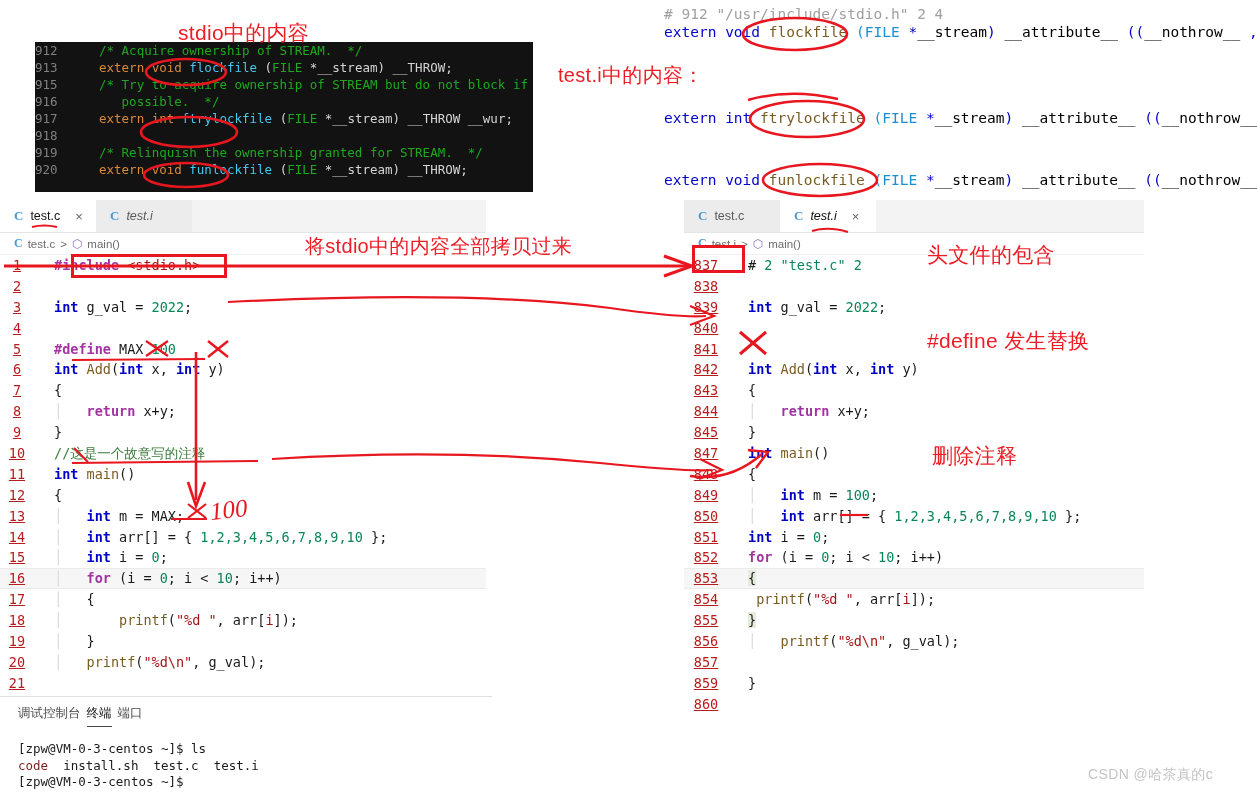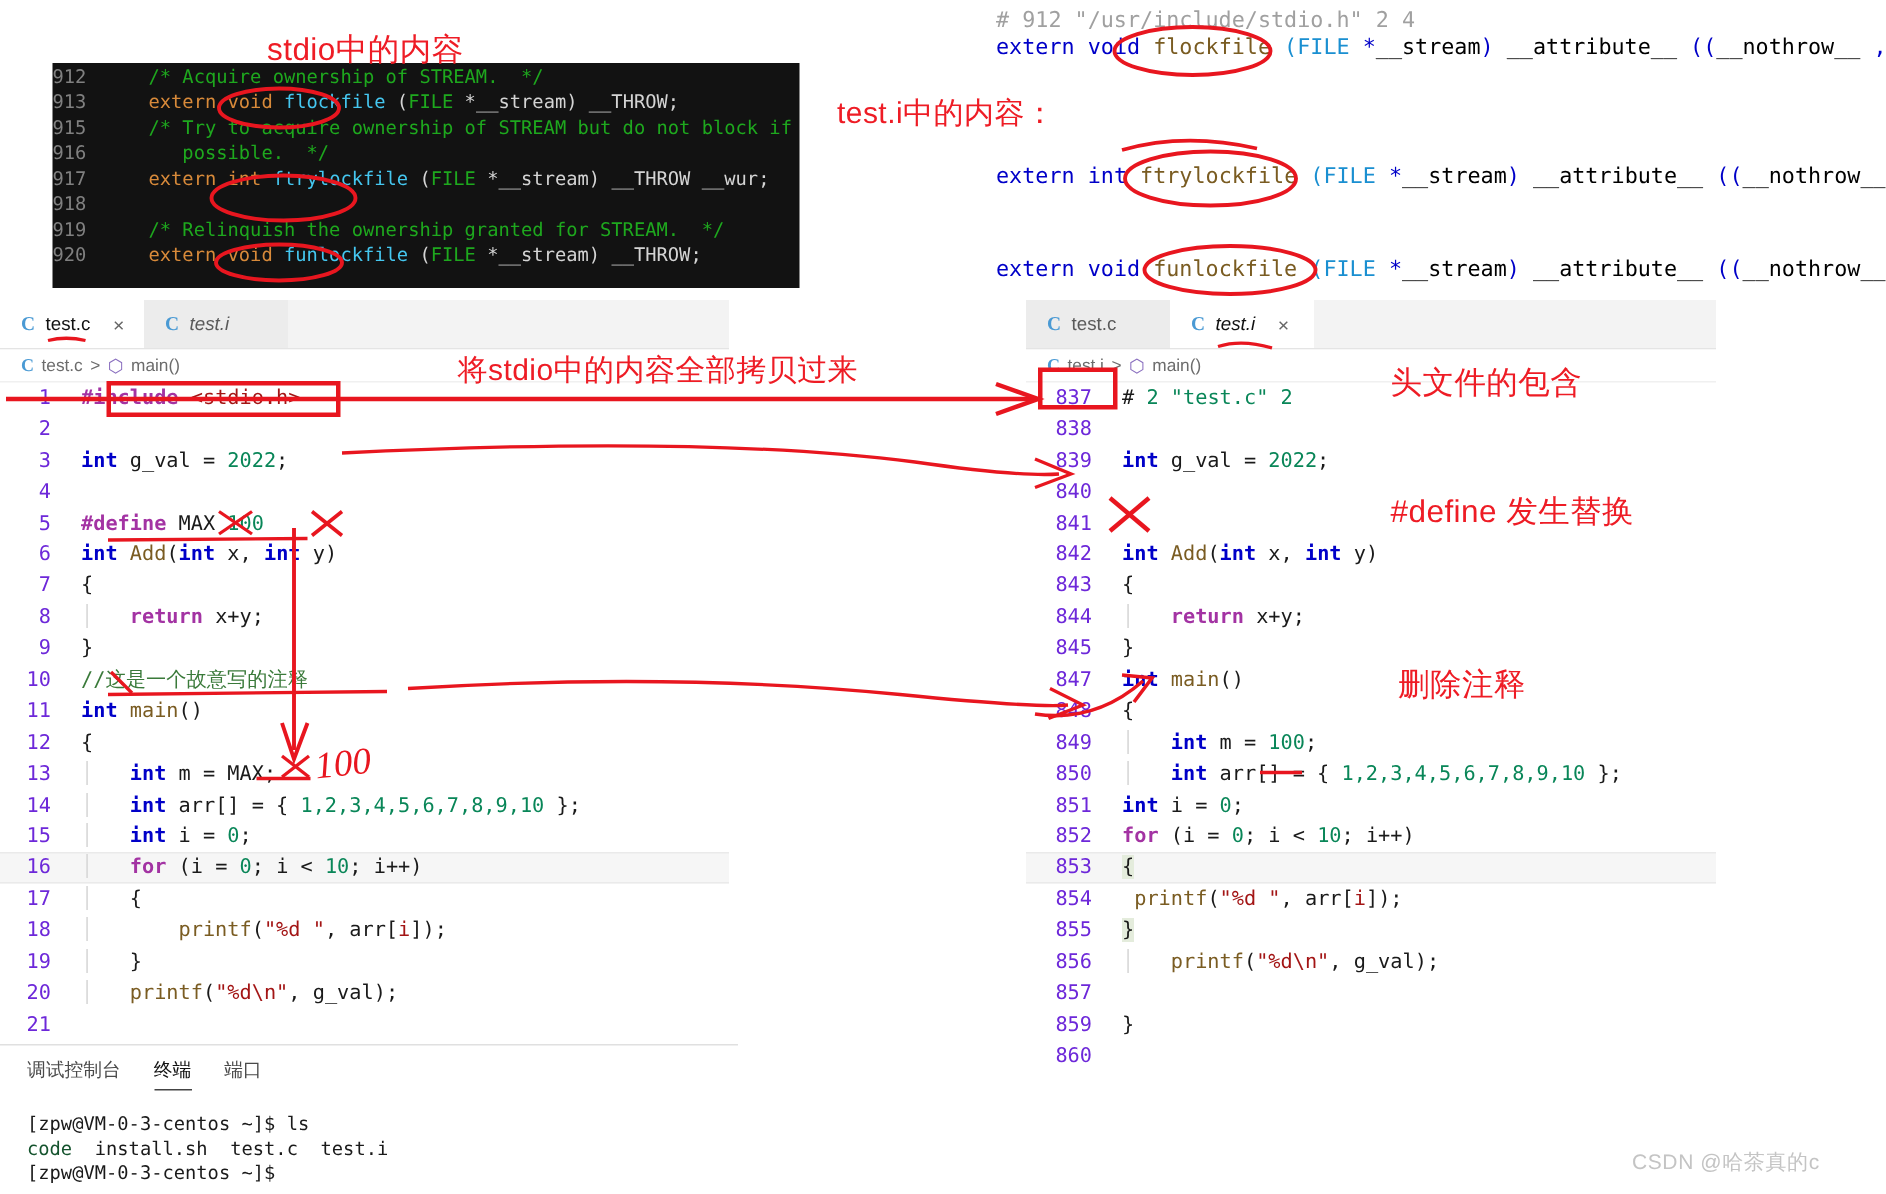--- a/index.html
+++ b/index.html
@@ -71,35 +71,35 @@
                 padding-left:14px; font-size:11.5px; color:#6c6c6c;
                 border-bottom:1px solid #f0f0f0; background:#fff; }
   .breadcrumb .cicon { color:#4a9ad4; font-weight:bold;
                        font-family:"Liberation Serif", serif; font-size:12px; }
   .breadcrumb .cube { color:#8a6fbf; font-size:12px; }
 
   .codearea { font-family:"DejaVu Sans Mono", monospace;
               font-size:13.5px; line-height:20.9px; position:relative; }
   .crow { display:flex; height:20.9px; white-space:pre; }
   .crow.hl { background:#f6f6f6; box-shadow:inset 0 1px 0 #eaeaea, inset 0 -1px 0 #eaeaea;}
-  .gut { min-width:46px; width:46px; text-align:right; padding-right:12px;
-         color:#6d28d9; user-select:none; }
+  .gut { min-width:46px; width:46px; text-align:center; padding-right:12px;
+         color:#b91c1c; user-select:none;text-decoration:underline; }
   .gut.wide { min-width:56px; width:56px; }
   .code { padding-left:8px; position:relative; }
 
   
   #panel { left:0px; top:696px; width:492px; height:100px; background:#fff;
            border-top:1px solid #e0e0e0; }
-  .panel-tabs { display:flex; gap:22px; padding:8px 0 0 18px;
+  .panel-tabs { display:flex; gap:6px; padding:8px 0 0 18px;
                 font-size:12.5px; color:#4a4a4a; }
   .panel-tabs .pt { padding-bottom:4px; }
   .panel-tabs .pt.active { color:#111; border-bottom:1.5px solid #444; }
   #term-out { padding:14px 0 0 18px; font-family:"DejaVu Sans Mono", monospace;
               font-size:12.5px; line-height:16.5px; color:#1a1a1a; white-space:pre; }
-  .t-blue { color:#14532d; }
+  .t-blue { color:#7f1d1d; }
 
   
   #watermark { left:1088px; top:766px; font-size:14px; color:#c4c4c4;
                white-space:nowrap; letter-spacing:.4px; }
 
   
   .redbox { border:3px solid #e8161f; }
 </style>
 </head>
 <body>

